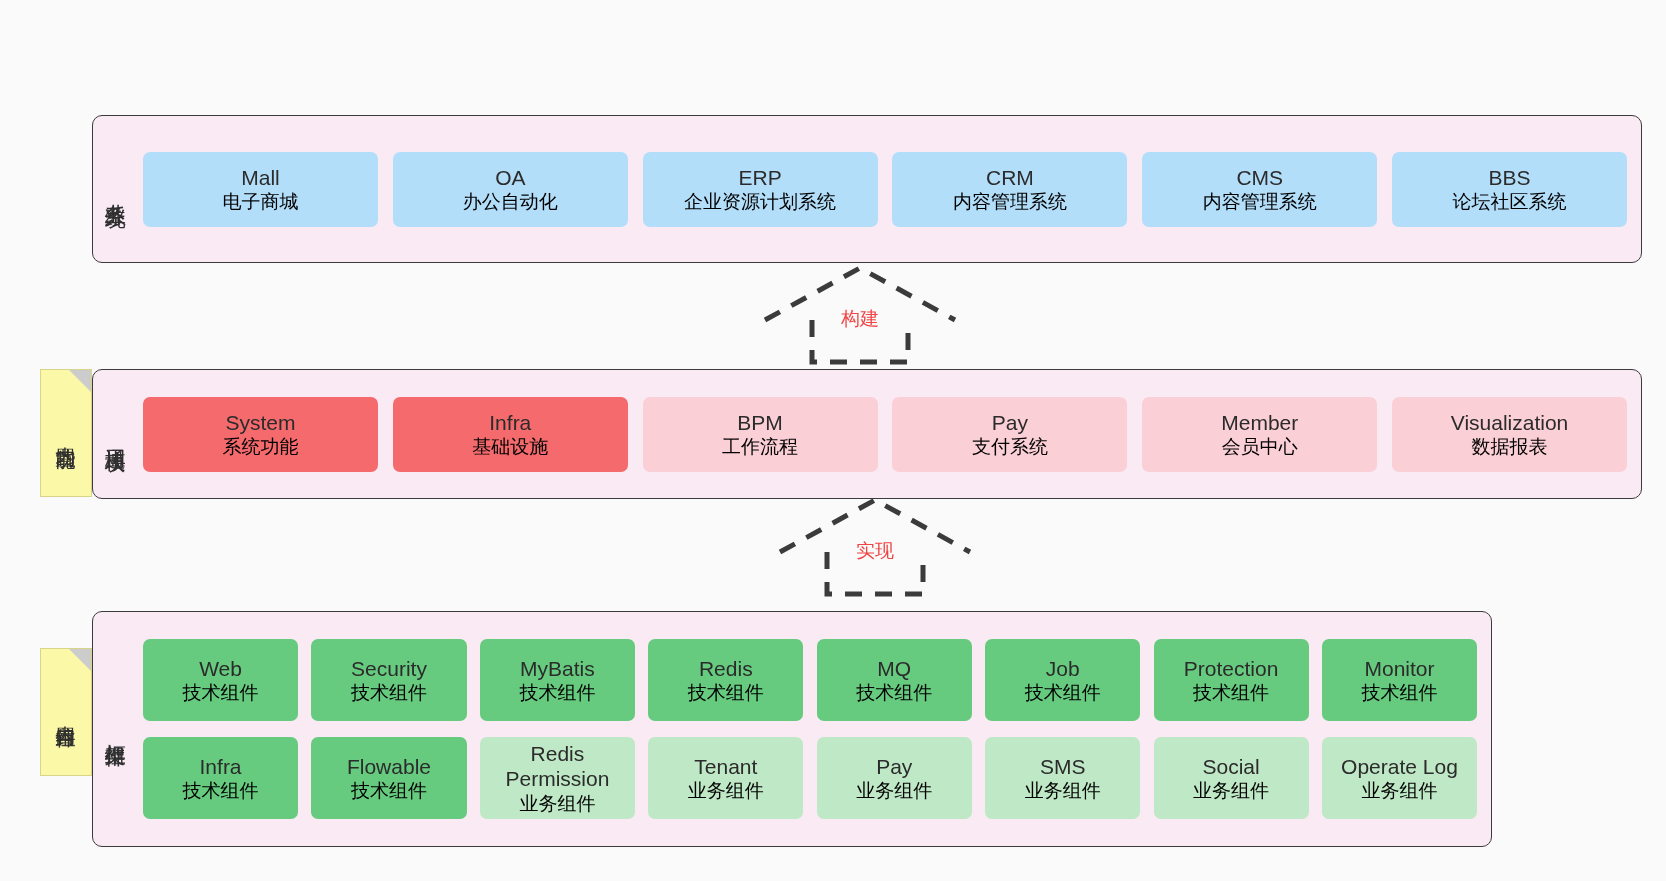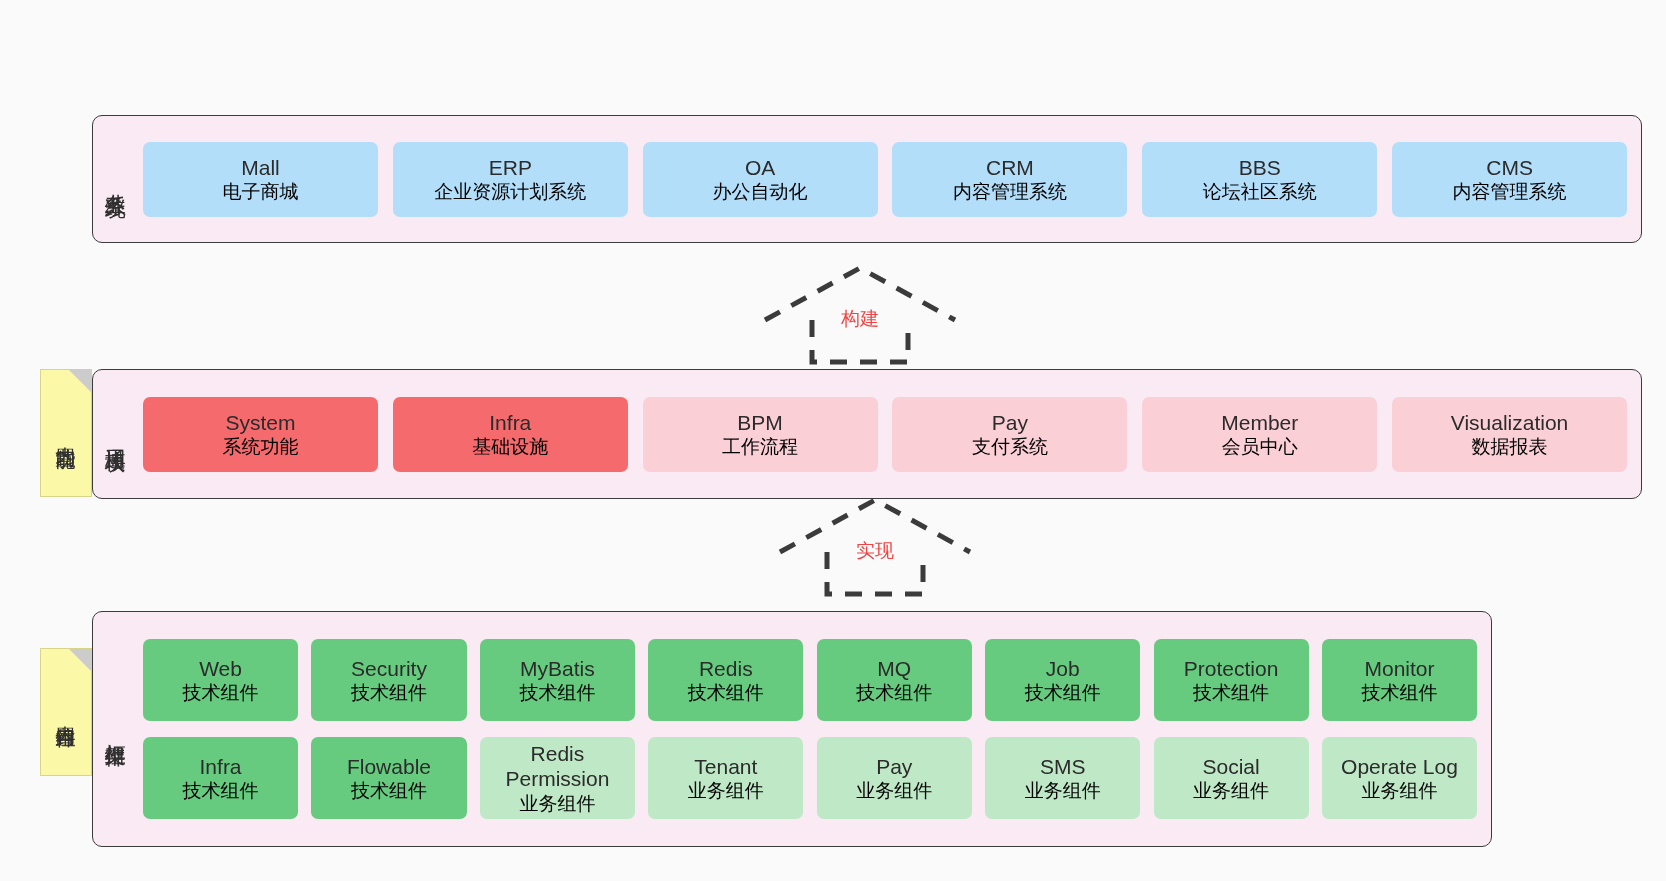--- a/index.html
+++ b/index.html
@@ -78,21 +78,21 @@
   }
 
   
   .c-blue      { background: #b3defa; }
   .c-red       { background: #f46a6d; text-align: center; }
   .c-pink      { background: #fbcfd6; }
   .c-green     { background: #66cb7f; }
   .c-lightgrn  { background: #bfe8c6; }
 
   
-  #band-business { left: 92px;  top: 115px; width: 1550px; height: 128px; }
+  #band-business { left: 92px;  top: 115px; width: 1550px; height: 148px; }
   #band-business .card { height: 75px; }
 
   #band-common   { left: 92px;  top: 369px; width: 1550px; height: 130px; }
   #band-common .card { height: 75px; }
 
   #band-framework{ left: 92px;  top: 611px; width: 1400px; height: 236px; }
   #band-framework .card { height: 82px; }
 
   
   .sticky {
@@ -148,38 +148,38 @@
 
 <div class="band" id="band-business">
   <div class="band-label">业务系统</div>
   <div class="band-body">
     <div class="card-row">
       <div class="card c-blue">
         <div class="c-title">Mall</div>
         <div class="c-sub">电子商城</div>
       </div>
       <div class="card c-blue">
+        <div class="c-title">OA</div>
+        <div class="c-sub">办公自动化</div>
+      </div>
+      <div class="card c-blue">
         <div class="c-title">ERP</div>
         <div class="c-sub">企业资源计划系统</div>
       </div>
       <div class="card c-blue">
-        <div class="c-title">OA</div>
-        <div class="c-sub">办公自动化</div>
-      </div>
-      <div class="card c-blue">
         <div class="c-title">CRM</div>
         <div class="c-sub">内容管理系统</div>
       </div>
       <div class="card c-blue">
+        <div class="c-title">CMS</div>
+        <div class="c-sub">内容管理系统</div>
+      </div>
+      <div class="card c-blue">
         <div class="c-title">BBS</div>
         <div class="c-sub">论坛社区系统</div>
-      </div>
-      <div class="card c-blue">
-        <div class="c-title">CMS</div>
-        <div class="c-sub">内容管理系统</div>
       </div>
     </div>
   </div>
 </div>
 
 <div class="connector" id="connector-build">
   <svg width="200" height="110" viewBox="0 0 200 110">
     <path d="M 5 60 L 100 8 L 195 60" fill="none" stroke="#3b3b3b" stroke-width="5" stroke-dasharray="17,13" stroke-linecap="butt"></path>
     <path d="M 52 60 L 52 102 L 148 102 L 148 60" fill="none" stroke="#3b3b3b" stroke-width="5" stroke-dasharray="17,13" stroke-linecap="butt"></path>
   </svg>

